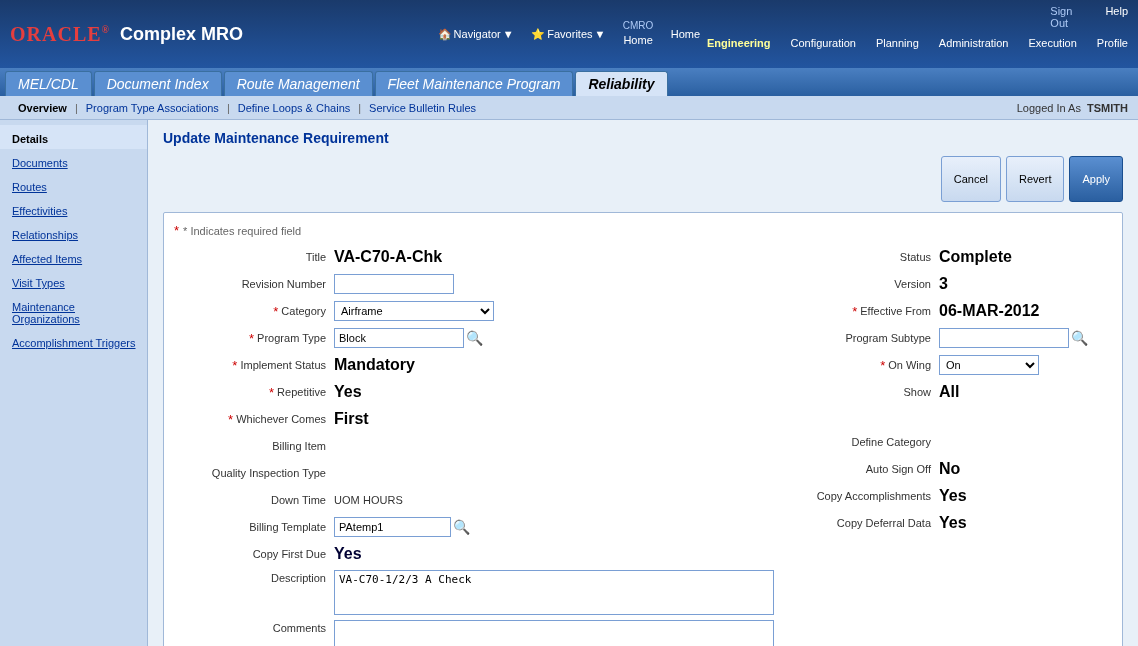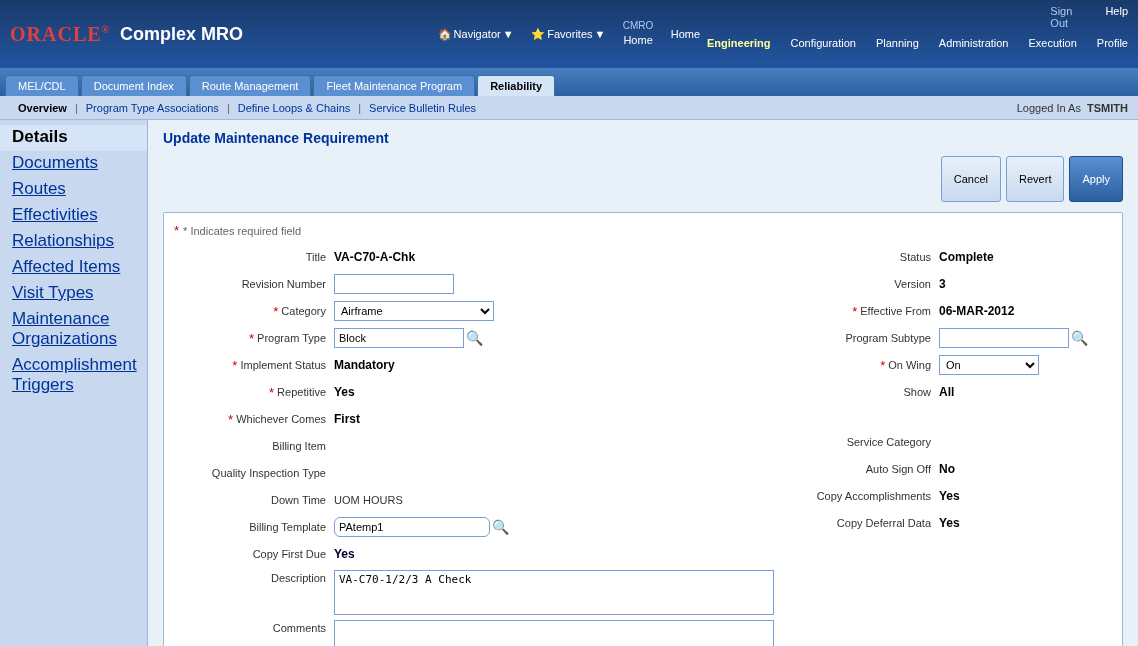--- a/index.html
+++ b/index.html
@@ -80,27 +80,28 @@
     .tab-bar {
       background: linear-gradient(to bottom, #4a7fc1, #2a5fa0);
       height: 28px;
       display: flex;
       align-items: flex-end;
       padding: 0 5px;
       gap: 2px;
     }
     .tab {
       padding: 4px 12px;
-      font-size: 11px;
+      font-size: 14px;
       cursor: pointer;
       border-radius: 3px 3px 0 0;
       background: #5a8fd1;
       color: white;
       border: 1px solid #3a6fa0;
       border-bottom: none;
+      font-style: italic;
     }
     .tab.active {
       background: #d6e4f7;
       color: #000;
       font-weight: bold;
     }
 
     
     .sub-nav {
       background: #c8d9ef;
@@ -134,22 +135,22 @@
     }
 
     
     .sidebar {
       width: 148px;
       background: #c8d9ef;
       border-right: 1px solid #a0b8d8;
       padding-top: 5px;
     }
     .sidebar-item {
-      padding: 2px 8px 4px 12px;
-      font-size: 17px;
+      padding: 8px 8px 4px 12px;
+      font-size: 11px;
       cursor: pointer;
       color: #003399;
       text-decoration: underline;
     }
     .sidebar-item.active {
       font-weight: bold;
       color: #000;
       text-decoration: none;
       background: #d6e4f7;
     }
@@ -225,21 +226,21 @@
       font-size: 11px;
       color: #333;
       padding-right: 8px;
       display: flex;
       align-items: center;
       justify-content: flex-end;
       gap: 3px;
     }
     .form-label .req { color: #cc0000; font-size: 13px; }
     .form-value {
-      font-size: 12px;
+      font-size: 16px;
       color: #000;
       font-weight: bold;
     }
     .form-input {
       border: 1px solid #7a9fd4;
       padding: 2px 4px;
       font-size: 11px;
       height: 20px;
       background: white;
     }
@@ -448,21 +449,21 @@
 
           <div class="form-row">
             <div class="form-label">Down Time</div>
             <span style="font-size:11px; color:#333;">UOM</span>
             &nbsp;
             <span style="font-size:11px; color:#333;">HOURS</span>
           </div>
 
           <div class="form-row">
             <div class="form-label">Billing Template</div>
-            <input type="text" class="form-input" style="width: 156px; border-radius: 6px;" value="PAtemp1">
+            <input type="text" class="form-input" style="width: 117px;" value="PAtemp1">
             <button class="search-icon-btn">🔍</button>
           </div>
 
           <div class="form-row">
             <div class="form-label">Copy First Due</div>
             <span class="form-value" style="color:#000033;">Yes</span>
           </div>
 
           <div class="form-row" style="align-items:flex-start; margin-top:3px;">
             <div class="form-label" style="padding-top:2px;">Description</div>
@@ -511,21 +512,21 @@
               <option>On</option>
             </select>
           </div>
 
           <div class="form-row">
             <div class="form-label">Show</div>
             <span class="form-value">All</span>
           </div>
 
           <div class="form-row" style="margin-top:28px;">
-            <div class="form-label">Service Category</div>
+            <div class="form-label">Define Category</div>
             <span></span>
           </div>
 
           <div class="form-row">
             <div class="form-label">Auto Sign Off</div>
             <span class="form-value">No</span>
           </div>
 
           <div class="form-row">
             <div class="form-label">Copy Accomplishments</div>

